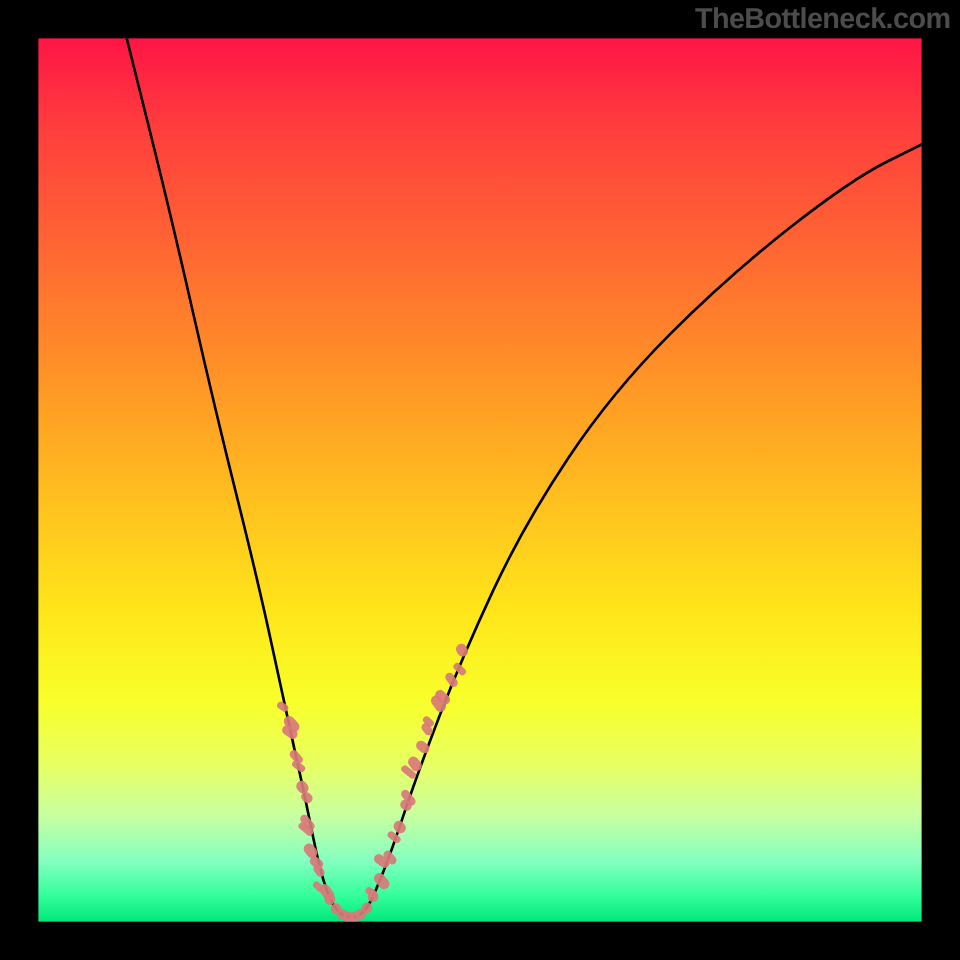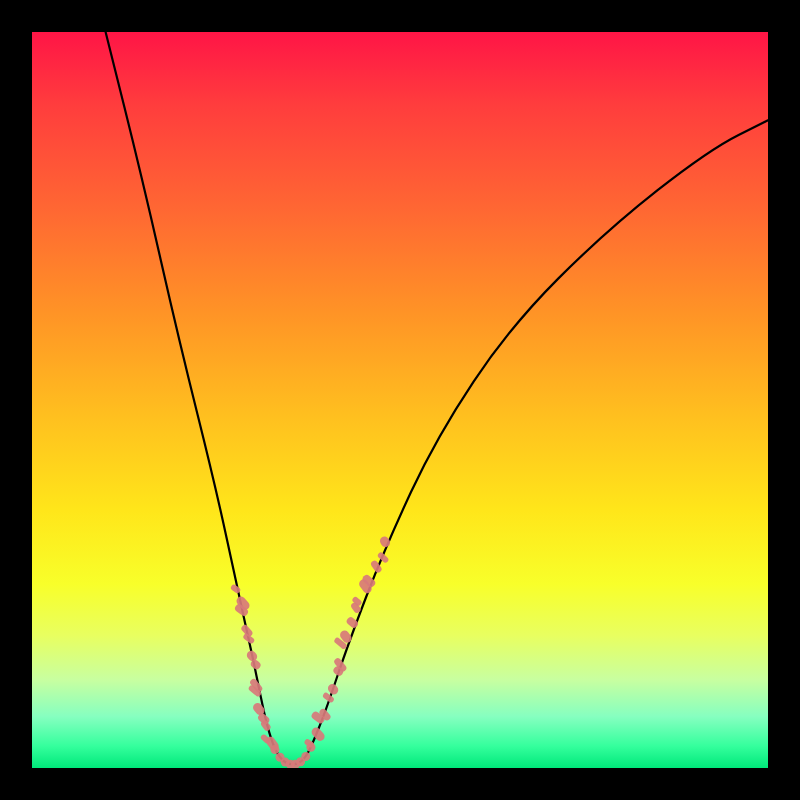--- a/index.html
+++ b/index.html
@@ -54,20 +54,21 @@
     top: 0;
     width: 736px;
     height: 736px;
   }
 </style>
 </head>
 <body>
 
 <div class="frame">
 
+  <div class="watermark">TheBottleneck.com</div>
 
   <div class="plot">
     <svg class="curve" viewBox="0 0 736 736" preserveAspectRatio="none">
       <path id="curve-path" fill="none" stroke="#000" stroke-width="2.2" stroke-linecap="round" d="M 73.6 0.0 Q 73.6 0.0 92.0 73.6 Q 110.4 147.2 128.8 228.2 Q 147.2 309.1 165.6 382.7 Q 184.0 456.3 195.0 507.8 Q 206.1 559.4 213.4 592.5 Q 220.8 625.6 224.5 644.0 Q 228.2 662.4 231.8 679.0 Q 235.5 695.5 239.2 706.6 Q 242.9 717.6 246.6 723.1 Q 250.2 728.6 253.9 730.5 Q 257.6 732.3 261.3 732.3 Q 265.0 732.3 268.6 729.7 Q 272.3 727.2 276.0 720.5 Q 279.7 713.9 287.0 695.5 Q 294.4 677.1 305.4 644.0 Q 316.5 610.9 334.9 563.0 Q 353.3 515.2 379.0 460.0 Q 404.8 404.8 441.6 349.6 Q 478.4 294.4 526.2 246.6 Q 574.1 198.7 625.6 158.2 Q 677.1 117.8 706.6 103.0 T 736.0 88.3"></path>
       <g id="dots-left">
           <rect x="200.6" y="551.9" width="6" height="10" rx="3" fill="#d87a7a" opacity="0.92" transform="rotate(-55 203.6 556.9)"></rect>
           <rect x="206.5" y="563.8" width="9" height="15" rx="4.5" fill="#d87a7a" opacity="0.92" transform="rotate(-42 211.0 571.3)"></rect>
           <rect x="205.5" y="571.1" width="8" height="14" rx="4" fill="#d87a7a" opacity="0.92" transform="rotate(-54 209.5 578.1)"></rect>
           <rect x="211.4" y="592.3" width="7" height="13" rx="3.5" fill="#d87a7a" opacity="0.92" transform="rotate(-41 214.9 598.8)"></rect>
           <rect x="213.8" y="600.6" width="6" height="12" rx="3" fill="#d87a7a" opacity="0.92" transform="rotate(-53 216.8 606.6)"></rect>

